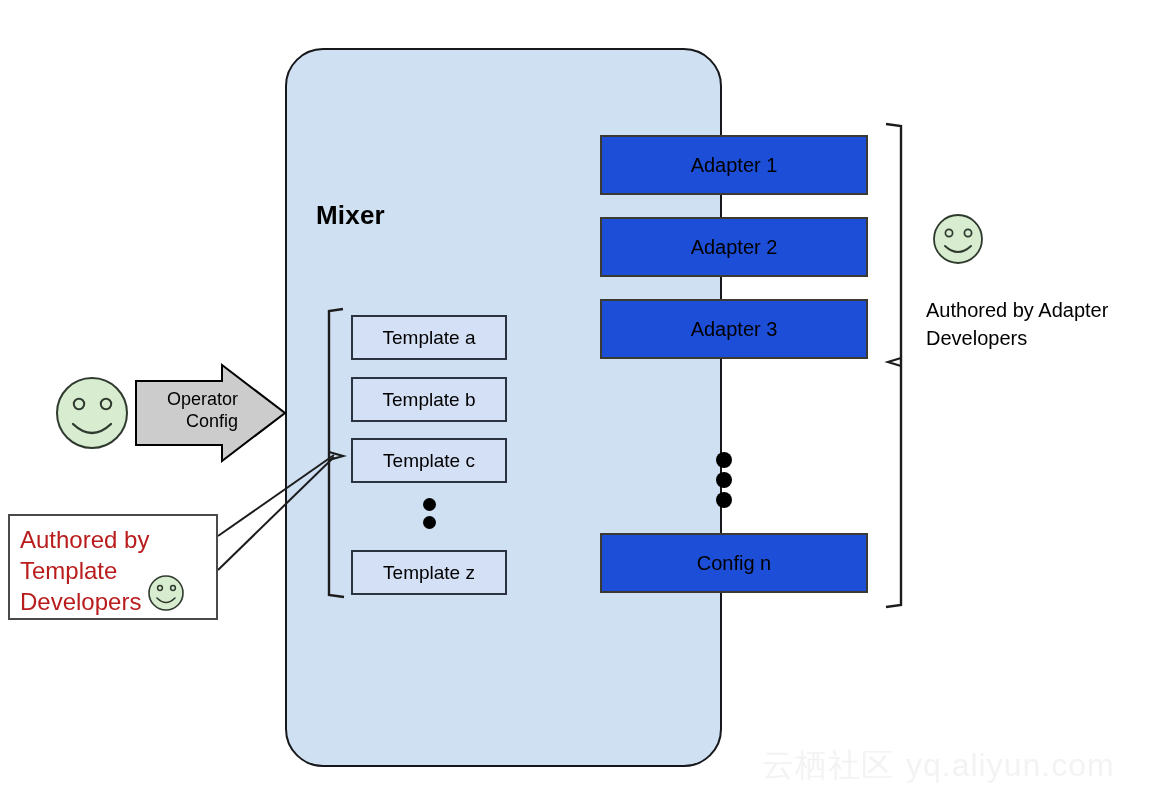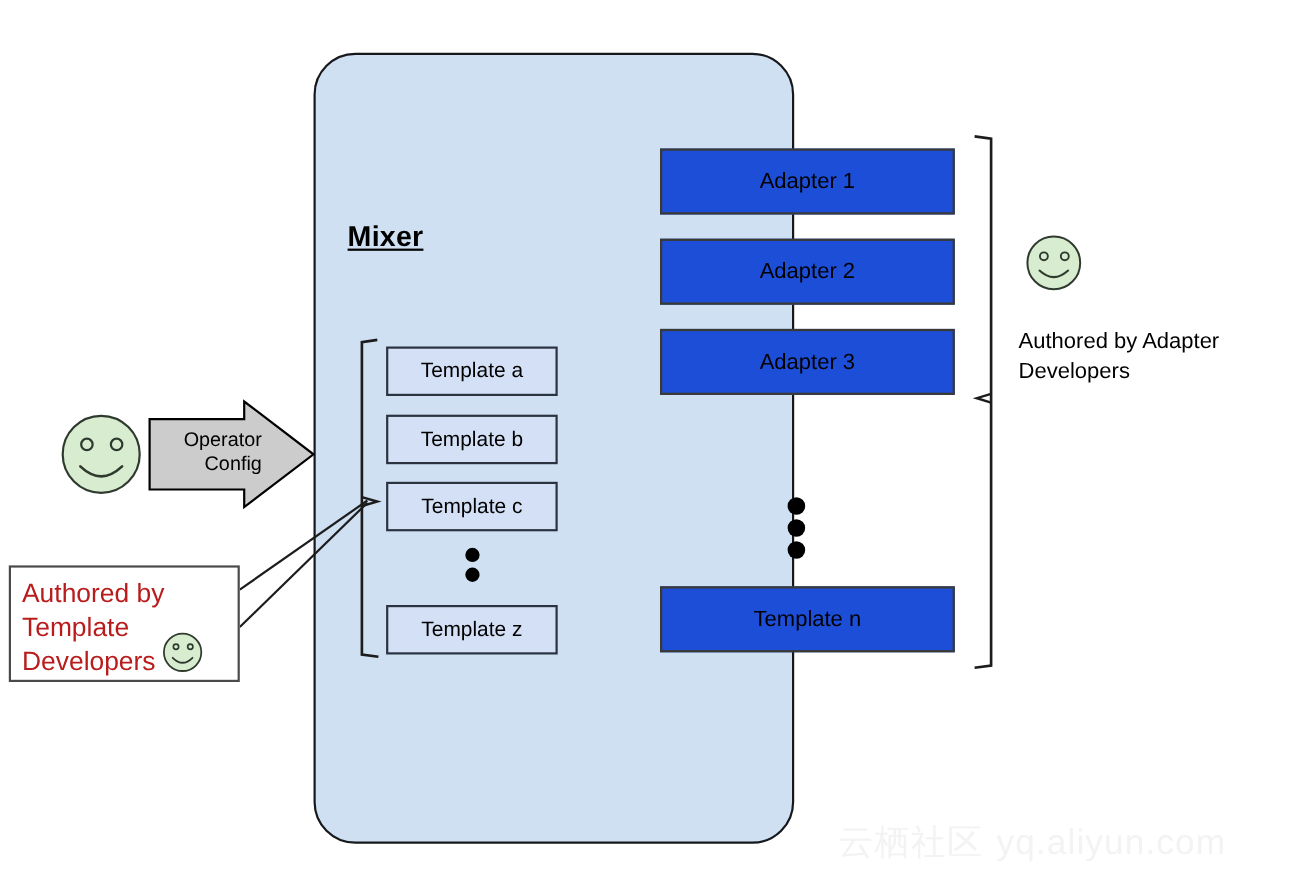--- a/index.html
+++ b/index.html
@@ -40,21 +40,20 @@
   }
   .mixer-label {
     position: absolute;
     left: 316px;
     top: 200px;
     font-size: 26px;
     font-weight: bold;
     color: #000000;
     letter-spacing: 0.2px;
     white-space: nowrap;
-    text-decoration: underline;
   }
 
   
   .tpl-box {
     position: absolute;
     left: 351px;
     width: 156px;
     height: 45px;
     background: #d4e0f5;
     border: 2px solid #2b3340;
@@ -222,21 +221,21 @@
     <span>Adapter 3</span>
   </div>
 
   <div class="adp-dots">
     <span class="dot"></span>
     <span class="dot"></span>
     <span class="dot"></span>
   </div>
 
   <div class="adp-box" style="top:533px">
-    <span>Template n</span>
+    <span>Config n</span>
   </div>
 
   <svg class="layer">
     <g>
       <path d="M 886 124 L 901 126 L 901 605 L 886 607" fill="none" stroke="#1c1c1c" stroke-width="2.4" stroke-linejoin="miter"></path>
 
       <path d="M 901 358 L 888 362 L 901 366" fill="none" stroke="#1c1c1c" stroke-width="2.2"></path>
     </g>
   </svg>
 

